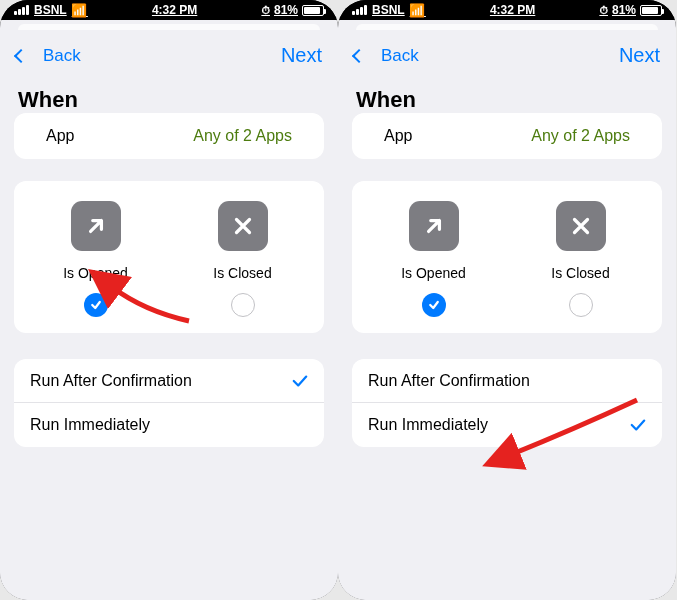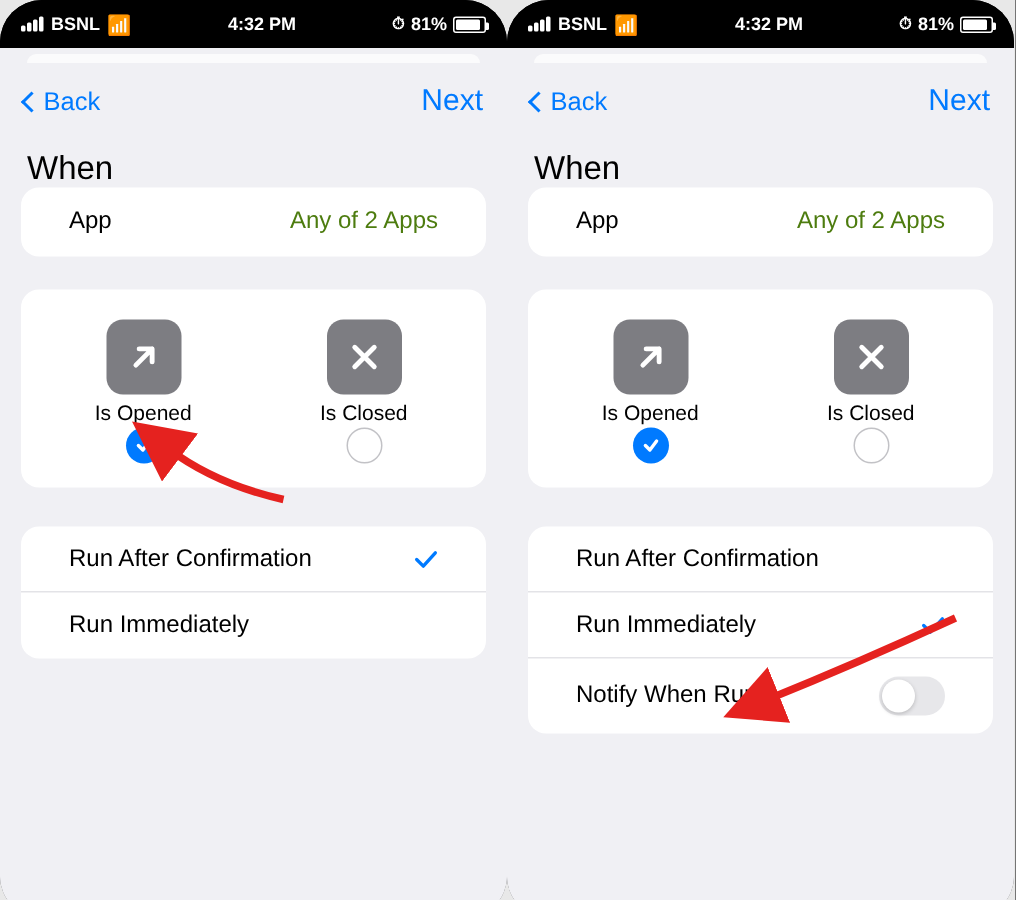--- a/index.html
+++ b/index.html
@@ -1,63 +1,63 @@
 <!DOCTYPE html>
 <html><head>
 <meta charset="utf-8">
 <style>
   * { box-sizing: border-box; margin: 0; padding: 0; font-family: -apple-system, "Helvetica Neue", Arial, sans-serif; }
   body { background: #e8e8e8; width: 677px; height: 600px; overflow: hidden; }
   .wrap { display: flex; gap: 0; }
   .phone { width: 338px; background: #000; border-radius: 28px; overflow: hidden; position: relative; margin: 0; }
 
   
-  .statusbar { height: 32px; background: #000; color: #fff; display: flex; align-items: center; justify-content: space-between; padding: 0 14px; font-size: 12px; font-weight: 600; }
+  .statusbar { height: 20px; background: #000; color: #fff; display: flex; align-items: center; justify-content: space-between; padding: 0 14px; font-size: 12px; font-weight: 600; text-decoration: underline; }
   .sb-left { display: flex; align-items: center; gap: 5px; }
   .sb-right { display: flex; align-items: center; gap: 4px; }
   .sig-bars { display: flex; align-items: flex-end; gap: 1px; }
   .sig-bars span { width: 3px; background: #fff; border-radius: 1px; }
   .sig-bars span:nth-child(1){height:4px}.sig-bars span:nth-child(2){height:6px}.sig-bars span:nth-child(3){height:8px}.sig-bars span:nth-child(4){height:10px}
   .wifi { font-size: 13px; }
   .batt { width: 22px; height: 11px; border: 1px solid #fff; border-radius: 2px; position: relative; }
   .batt::after { content:''; position:absolute; right:-3px; top:3px; width:2px; height:5px; background:#fff; border-radius:0 1px 1px 0;}
   .batt-fill { position:absolute; left:1px; top:1px; bottom:1px; width: 80%; background:#fff; border-radius:1px;}
   .alarm { font-size: 11px; }
 
   
   .screen { background: #f0f0f4; min-height: 576px; position: relative; padding-top: 4px; }
   .sheet-peek { height: 6px; background: #fff; opacity: 0.7; border-radius: 10px 10px 0 0; margin: 0 18px; }
   .sheet { background: #f0f0f4; border-radius: 10px 10px 0 0; min-height: 570px; position: relative; }
 
   .navbar { display: flex; justify-content: space-between; align-items: center; padding: 14px 16px 10px; }
-  .nav-back { display: flex; align-items: center; color: #007aff; font-size: 17px; gap: 0; }
+  .nav-back { display: flex; align-items: center; color: #007aff; font-size: 17px; gap: 14px; }
   .chevron-left { width: 10px; height: 10px; border-left: 2px solid #007aff; border-bottom: 2px solid #007aff; transform: rotate(45deg); margin-right: 3px; }
   .nav-next { color: #007aff; font-size: 20px; }
 
-  .section-title { font-size: 22px; font-weight: 400; padding: 10px 18px 0; color: #000; }
+  .section-title { font-size: 22px; font-weight: 700; padding: 10px 18px 0; color: #000; }
 
   .card { background: #fff; margin: 0 14px; border-radius: 12px; }
 
   .row-app { display: flex; justify-content: space-between; align-items: center; padding: 14px 32px; font-size: 16px; }
   .row-app .label { color: #000; }
   .row-app .value { color: #4d7c0f; font-size: 16px; }
 
   .state-card { margin-top: 22px; padding: 20px 8px 16px; }
   .state-row { display: flex; }
-  .state-cell { flex: 1; display: flex; flex-direction: column; align-items: center; }
+  .state-cell { flex: 1; display: flex; flex-direction: column; align-items: center; gap: 10px; }
   .big-icon { width: 50px; height: 50px; background: #7d7d82; border-radius: 11px; display: flex; align-items: center; justify-content: center; color: #fff; }
   .arrow-svg, .x-svg { width: 26px; height: 26px; stroke: #fff; stroke-width: 3; fill: none; stroke-linecap: round; stroke-linejoin: round; }
   .state-label { font-size: 14px; color: #000; font-weight: 400; margin-top: 4px; }
   .radio { width: 24px; height: 24px; border-radius: 50%; display: flex; align-items: center; justify-content: center; margin-top: 2px; }
   .radio.checked { background: #007aff; }
   .radio.unchecked { border: 1.5px solid #c2c2c6; }
   .radio .tick { width: 12px; height: 12px; stroke: #fff; stroke-width: 3; fill: none; stroke-linecap: round; stroke-linejoin: round; }
 
   .list-card { margin-top: 26px; }
-  .list-row { display: flex; justify-content: space-between; align-items: center; padding: 12px 32px; font-size: 16px; color: #000; border-bottom: 1px solid #e3e3e7; min-height: 44px; }
+  .list-row { display: flex; justify-content: space-between; align-items: center; padding: 12px 16px; font-size: 16px; color: #000; border-bottom: 1px solid #e3e3e7; min-height: 44px; }
   .list-row:last-child { border-bottom: none; }
   .check-svg { width: 16px; height: 14px; stroke: #007aff; stroke-width: 2.5; fill: none; stroke-linecap: round; stroke-linejoin: round; }
 
   .switch { width: 44px; height: 26px; background: #e7e7ea; border-radius: 13px; position: relative; }
   .switch .knob { position: absolute; width: 22px; height: 22px; background: #fff; border-radius: 50%; top: 2px; left: 2px; box-shadow: 0 1px 3px rgba(0,0,0,0.2); }
 
   
   .arrow-note { position: absolute; pointer-events: none; }
   .arrow-note svg { overflow: visible; }
 
@@ -233,26 +233,20 @@
         <div class="card list-card">
           <div class="list-row">
             <span>Run After Confirmation</span>
           </div>
           <div class="list-row">
             <span>Run Immediately</span>
             <svg class="check-svg" viewBox="0 0 18 14">
                 <path d="M2 7 L7 12 L16 2"></path>
               </svg>
           </div>
-          <div class="list-row">
-            <span>Notify When Run</span>
-            <div class="switch">
-                <div class="knob"></div>
-              </div>
-          </div>
         </div>
 
         <div class="arrow-note" style="left:164px; top:365px;">
           <svg width="140" height="70">
             <defs>
                 <marker id="ah2" markerWidth="8" markerHeight="8" refX="2" refY="4" orient="auto">
                   <path d="M0,0 L8,4 L0,8 Z" fill="#e5221f"></path>
                 </marker>
               </defs>
             <path d="M135,5 Q70,35 8,60" stroke="#e5221f" stroke-width="5" fill="none" marker-end="url(#ah2)"></path>

